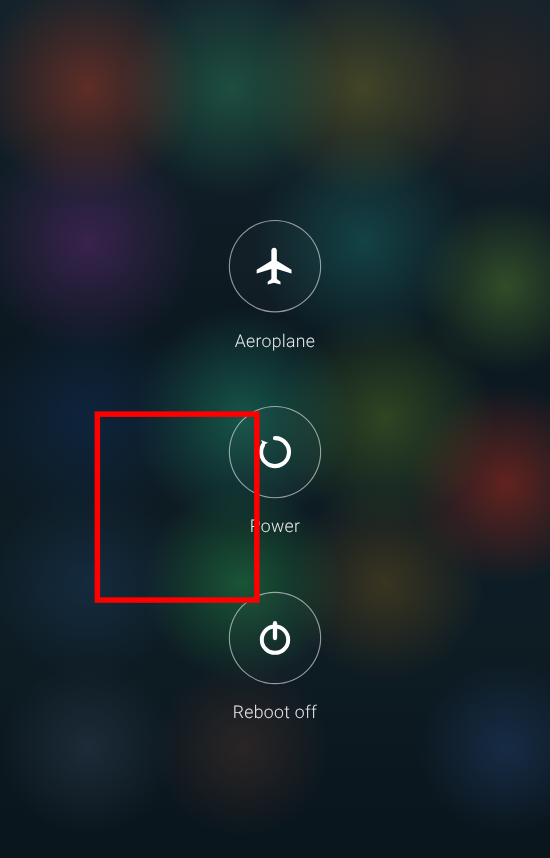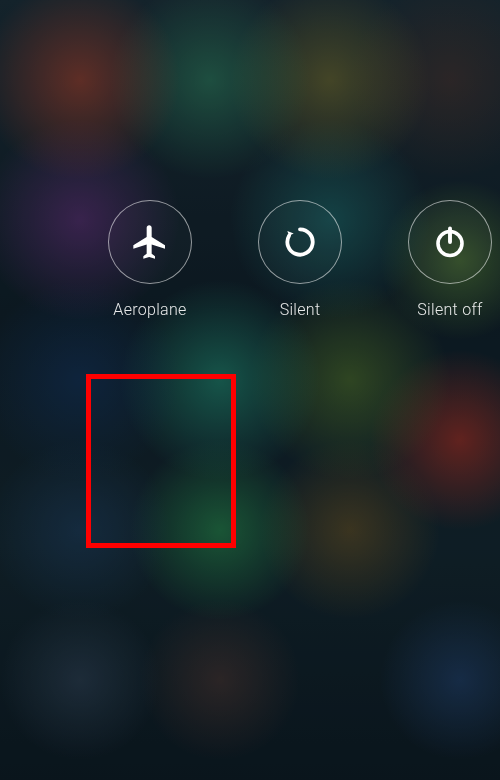--- a/index.html
+++ b/index.html
@@ -29,21 +29,21 @@
   }
   .overlay {
     position: absolute; inset: 0;
     background: rgba(10,20,25,0.35);
   }
   .power-menu {
     position: absolute;
     left: 0; right: 0;
     top: 200px;
     display: grid;
-    grid-template-columns: 1fr 1fr 1fr 1fr;
+    grid-template-columns: 1fr;
     grid-template-rows: auto auto;
     column-gap: 30px;
     row-gap: 50px;
     justify-items: center;
     padding: 0 90px;
   }
   .option {
     display: flex;
     flex-direction: column;
     align-items: center;
@@ -99,30 +99,30 @@
 
   <div class="option">
     <div class="icon-circle">
       <span>
         <svg width="38" height="38" viewBox="0 0 24 24">
           <path d="M12 4 a8 8 0 1 1 -6.9 4" fill="none" stroke="#ffffff" stroke-width="2.4" stroke-linecap="round"></path>
           <path d="M4 5 L5.1 8 L8 6.6 Z" fill="#ffffff"></path>
         </svg>
       </span>
     </div>
-    <div class="option-label">Silent</div>
+    <div class="option-label">Power</div>
   </div>
 
   <div class="option">
     <div class="icon-circle">
       <span>
         <svg width="36" height="36" viewBox="0 0 24 24">
           <circle cx="12" cy="13" r="8" fill="none" stroke="#ffffff" stroke-width="2.4"></circle>
           <line x1="12" y1="3" x2="12" y2="12" stroke="#ffffff" stroke-width="2.6" stroke-linecap="round"></line>
         </svg>
       </span>
     </div>
-    <div class="option-label">Silent off</div>
+    <div class="option-label">Reboot off</div>
   </div>
 
 </div>
 
 <div class="highlight-box"></div>
 
 </body></html>

